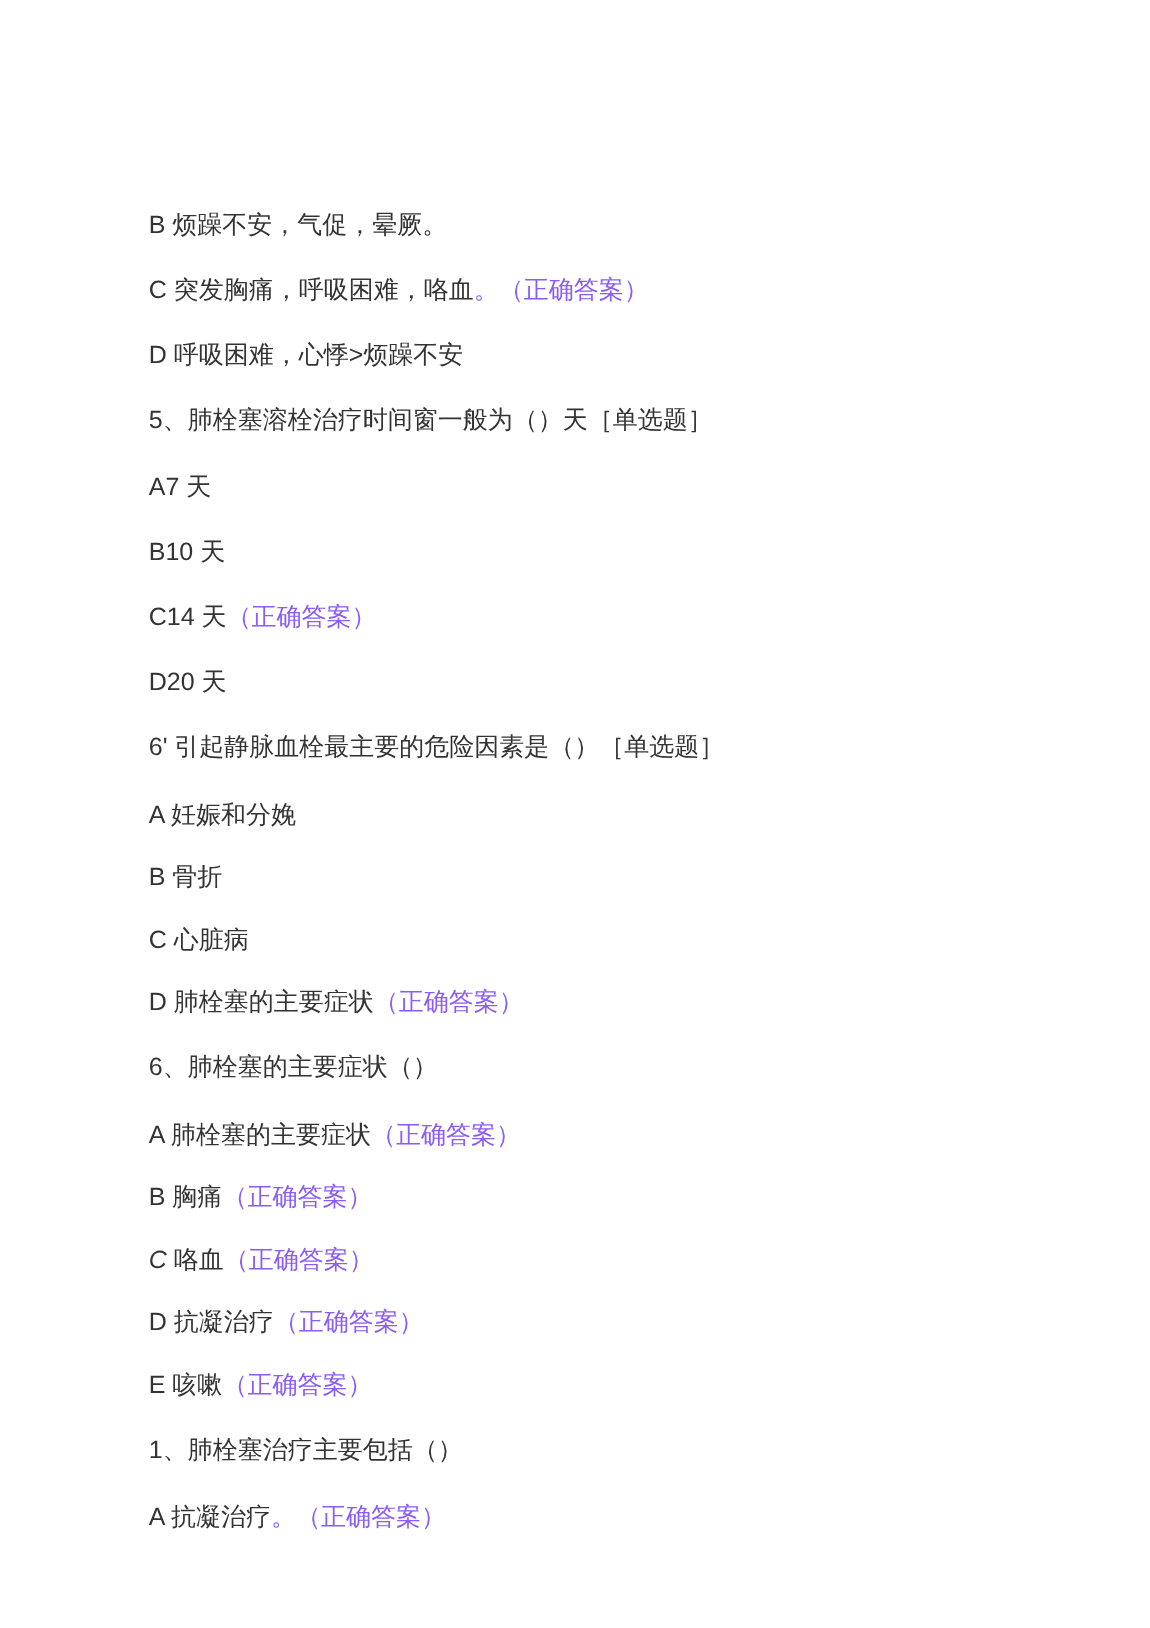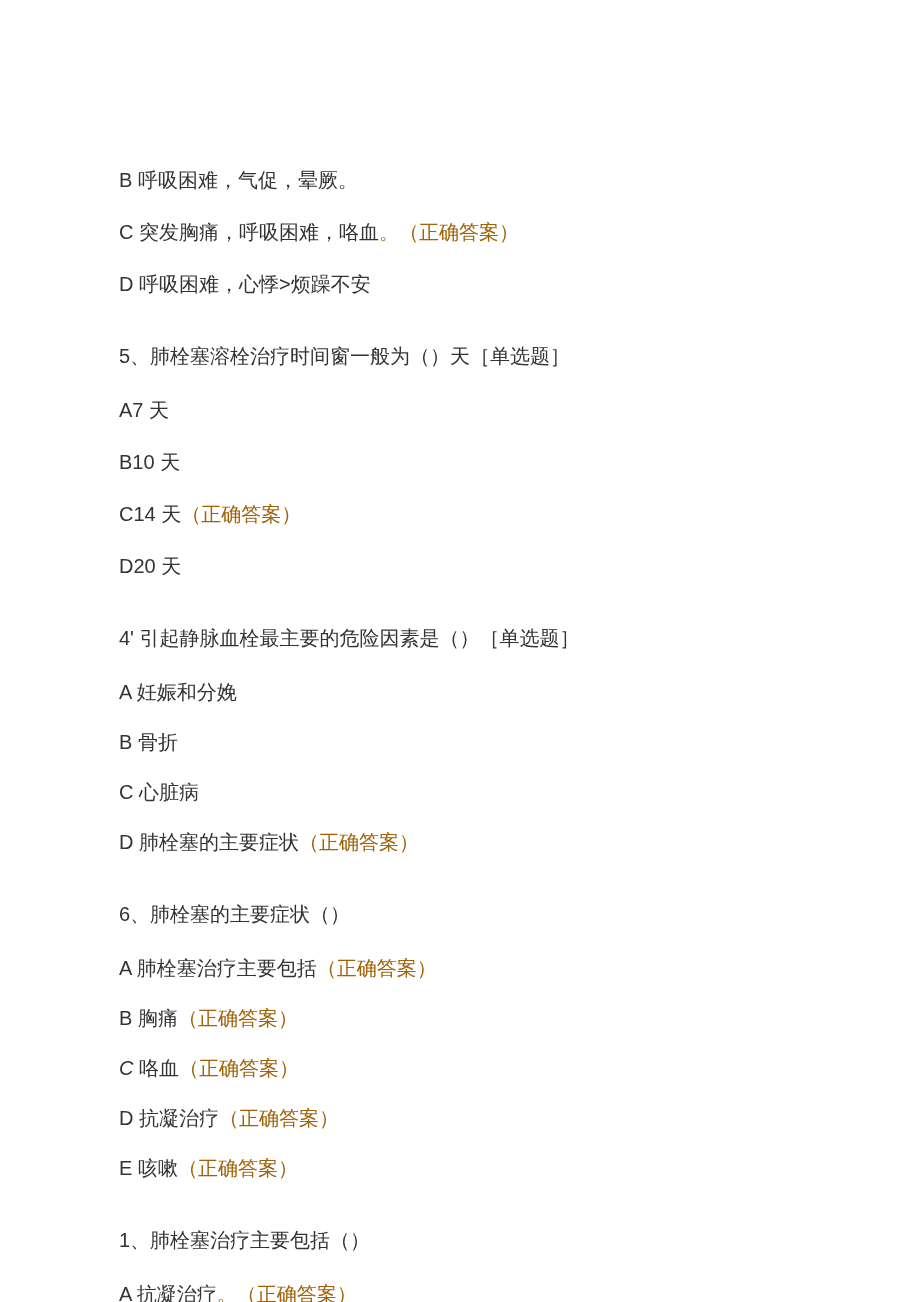--- a/index.html
+++ b/index.html
@@ -13,41 +13,41 @@
       font-family: "SimSun", "Microsoft YaHei", sans-serif;
       font-size: 20px;
       color: #333333;
       padding: 165px 119px 100px 119px;
       line-height: 1.5;
     }
     .option {
       margin-bottom: 22px;
     }
     .question {
-      margin-top: 42px;
+      margin-top: 22px;
       margin-bottom: 24px;
     }
     .question:first-child {
       margin-top: 0;
     }
     .sub-option {
       margin-bottom: 20px;
     }
     .correct {
-      color: #a16207;
+      color: #8b5cf6;
     }
     .italic {
       font-style: italic;
     }
   </style>
 </head>
 <body>
 
 <div class="option">
-  <span>B 呼吸困难，气促，晕厥。</span>
+  <span>B 烦躁不安，气促，晕厥。</span>
 </div>
 
 <div class="option">
   <span>C 突发胸痛，呼吸困难，咯血</span><span class="correct">。（正确答案）</span>
 </div>
 
 <div class="option">
   <span>D 呼吸困难，心悸&gt;烦躁不安</span>
 </div>
 
@@ -65,21 +65,21 @@
 
 <div class="option">
   <span>C14 天</span><span class="correct">（正确答案）</span>
 </div>
 
 <div class="option">
   <span>D20 天</span>
 </div>
 
 <div class="question">
-  <span>4' 引起静脉血栓最主要的危险因素是（）［单选题］</span>
+  <span>6' 引起静脉血栓最主要的危险因素是（）［单选题］</span>
 </div>
 
 <div class="sub-option">
   <span>A 妊娠和分娩</span>
 </div>
 
 <div class="sub-option">
   <span>B 骨折</span>
 </div>
 
@@ -89,21 +89,21 @@
 
 <div class="sub-option">
   <span>D 肺栓塞的主要症状</span><span class="correct">（正确答案）</span>
 </div>
 
 <div class="question">
   <span>6、肺栓塞的主要症状（）</span>
 </div>
 
 <div class="sub-option">
-  <span>A 肺栓塞治疗主要包括</span><span class="correct">（正确答案）</span>
+  <span>A 肺栓塞的主要症状</span><span class="correct">（正确答案）</span>
 </div>
 
 <div class="sub-option">
   <span>B 胸痛</span><span class="correct">（正确答案）</span>
 </div>
 
 <div class="sub-option">
   <span class="italic">C</span> <span>咯血</span><span class="correct">（正确答案）</span>
 </div>
 

